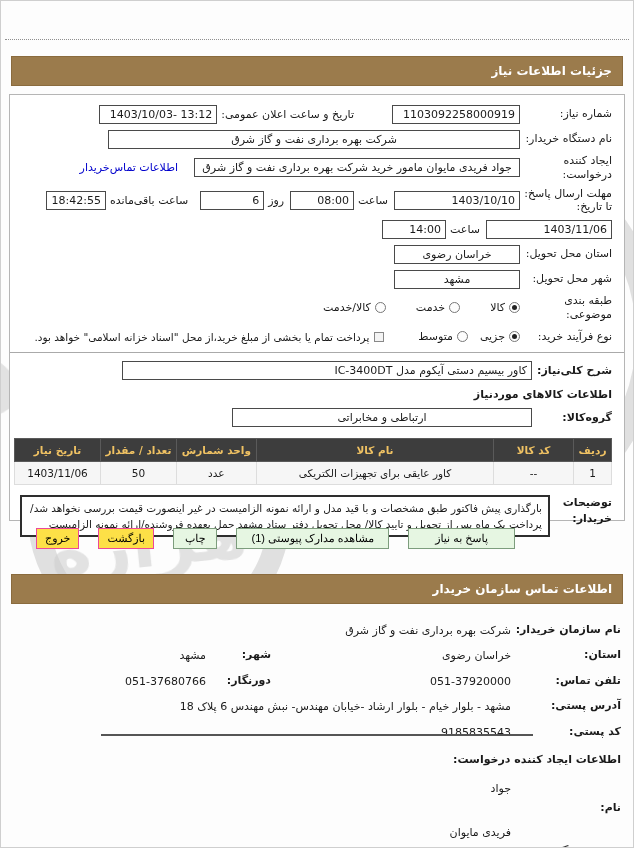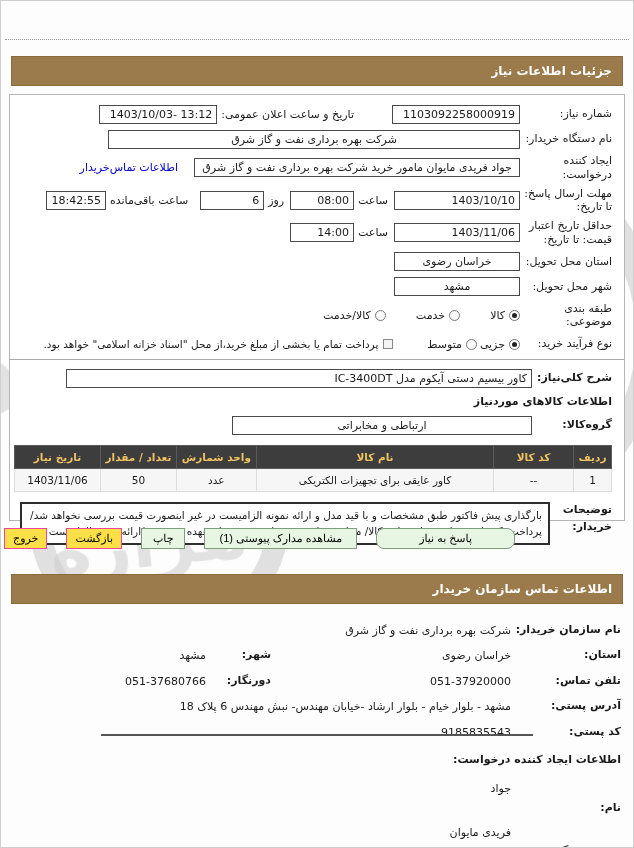--- a/index.html
+++ b/index.html
@@ -69,21 +69,21 @@
     border:2px solid #2e2e2e; background:#fff; flex:1 1 auto; min-height:38px;
     padding:3px 6px; font-size:10.5px; line-height:1.55; text-align:right;
   }
 
   .btn-row { position:absolute; top:527px; right:0; left:0; display:flex; align-items:center;
              padding-right:118px; gap:19px; }
   .btn { height:21px; display:inline-flex; align-items:center; justify-content:center;
          font-size:11px; cursor:pointer; white-space:nowrap; }
   .btn.green { background:#e6f6e2; border:1px solid #7d9d7d; }
   .btn.pink  { background:#fde047; border:1px solid #ec4899; }
-  .btn-respond { padding:0 42px;border-radius:8px; }
+  .btn-respond { padding:0 26px; }
   .btn-attach  { padding:0 14px; }
   .btn-print   { padding:0 11px; }
   .btn-back    { padding:0 8px; }
   .btn-exit    { padding:0 8px; }
 
   .contact { position:absolute; top:622px; right:12px; left:12px; }
   .crow { display:grid; grid-template-columns:110px 240px 65px 160px; align-items:start; margin-bottom:10px; }
   .crow .clbl { font-weight:bold; }
   .crow .cval { text-align:right; line-height:1.4; }
 
@@ -144,21 +144,20 @@
         <span class="inp num" style="width:126px">1403/10/10</span>
         <span class="mini-lbl">ساعت</span>
         <span class="inp num" style="width:64px">08:00</span>
         <span class="mini-lbl">روز</span>
         <span class="inp num" style="width:64px">6</span>
         <span class="mini-lbl" style="margin-right:12px">ساعت باقی‌مانده</span>
         <span class="inp num" style="width:60px">18:42:55</span>
       </div>
 
       <div class="frow">
-        <span class="lbl">حداقل تاریخ اعتبار قیمت: تا تاریخ:</span>
         <span class="inp num" style="width:126px">1403/11/06</span>
         <span class="mini-lbl">ساعت</span>
         <span class="inp num" style="width:64px">14:00</span>
       </div>
 
       <div class="frow">
         <span class="lbl">استان محل تحویل:</span>
         <span class="inp" style="width:126px">خراسان  رضوی</span>
       </div>
 
@@ -178,37 +177,37 @@
           <span>خدمت</span>
         </span>
         <span class="opt">
           <span class="radio"></span>
           <span>کالا/خدمت</span>
         </span>
       </div>
 
       <div class="frow">
         <span class="lbl">نوع فرآیند خرید:</span>
-        <span class="opt" style="margin-left:3px">
+        <span class="opt" style="margin-left:12px">
           <span class="radio sel"></span>
           <span>جزیی</span>
         </span>
         <span class="opt" style="margin-left:34px">
           <span class="radio"></span>
           <span>متوسط</span>
         </span>
         <span class="chk"></span>
         <span class="note-text">پرداخت تمام یا بخشی از مبلغ خرید،از محل "اسناد خزانه اسلامی" خواهد بود.</span>
       </div>
 
       <div class="half-sep"></div>
 
       <div class="frow">
         <span class="lbl b" style="width:80px">شرح کلی‌نیاز:</span>
-        <span class="inp" style="width:466px;justify-content:flex-start">کاور  بیسیم  دستی  آیکوم مدل  IC-3400DT</span>
+        <span class="inp" style="width:410px;justify-content:flex-start">کاور  بیسیم  دستی  آیکوم مدل  IC-3400DT</span>
       </div>
 
       <div class="goods-heading">اطلاعات کالاهای موردنیاز</div>
 
       <div class="frow">
         <span class="lbl b" style="width:80px">گروه‌کالا:</span>
         <span class="inp" style="width:300px">ارتباطی و مخابراتی</span>
       </div>
 
       <table class="goods">

